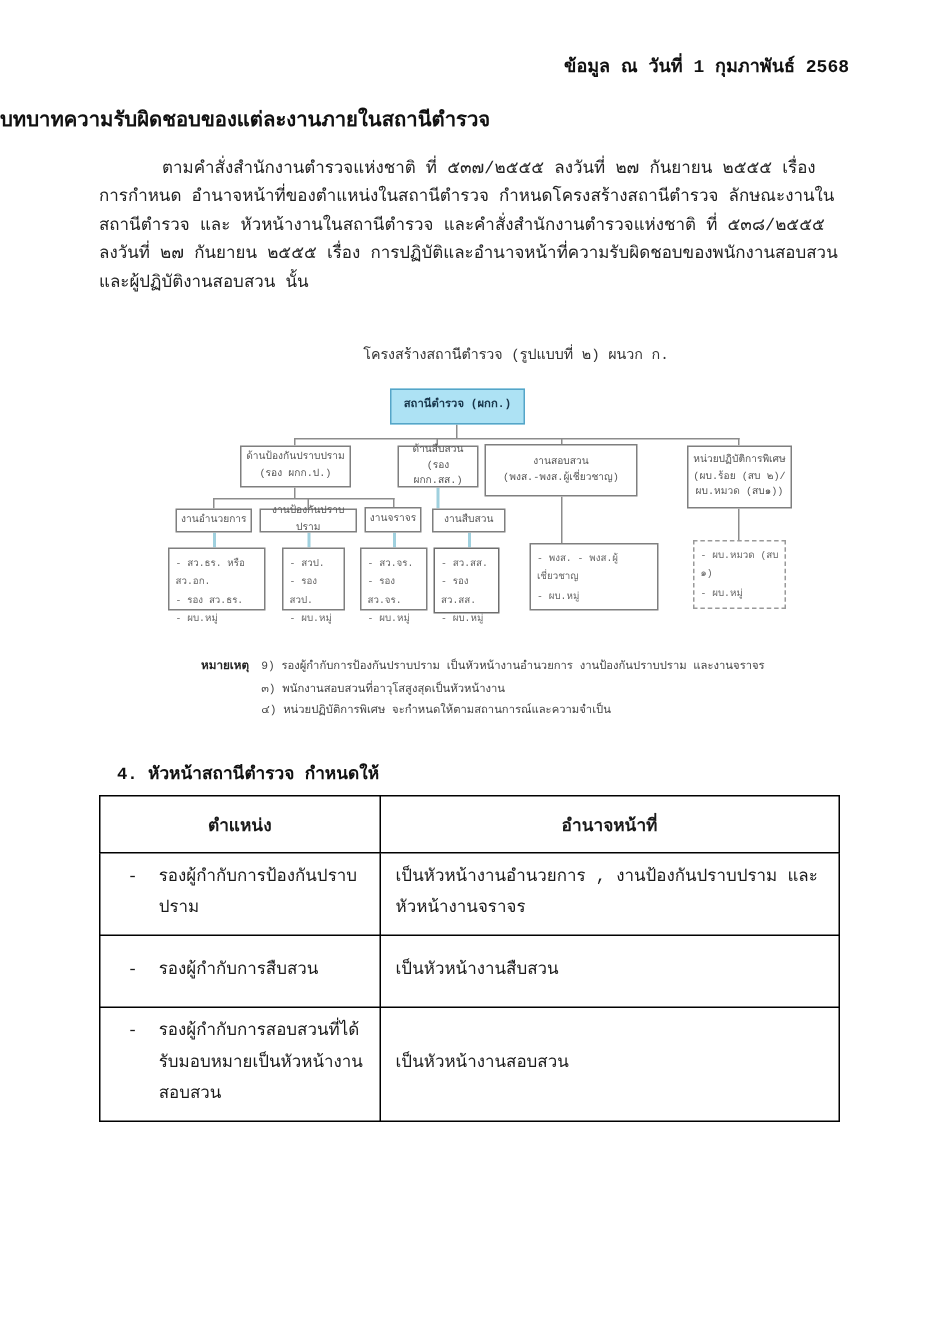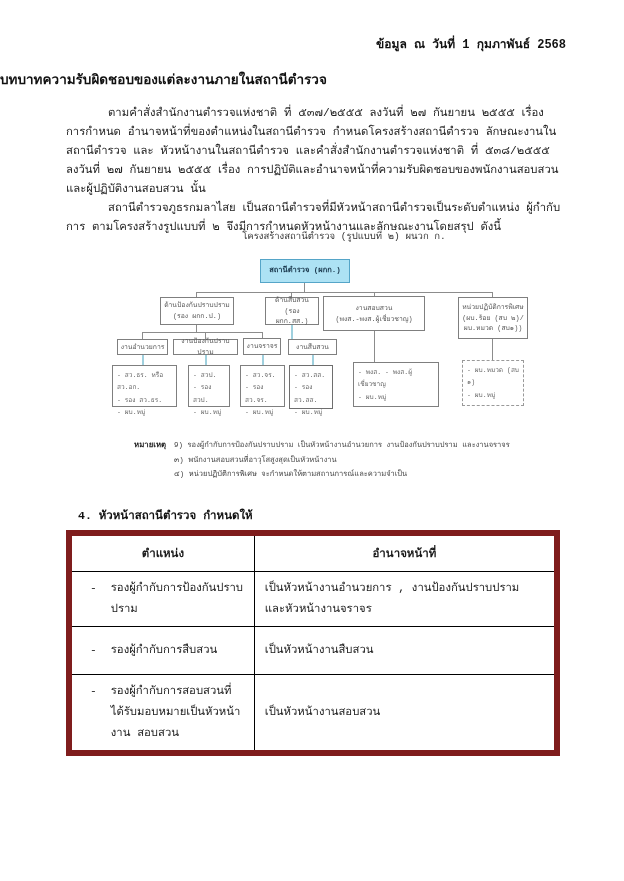--- a/index.html
+++ b/index.html
@@ -18,40 +18,39 @@
   .staff-box{align-items:flex-start;justify-content:flex-start;text-align:left;padding:4px 4px;font-size:6.5px;line-height:1.9;color:#666;}
   .dashed{border-style:dashed;border-color:#999;}
   .cline{position:absolute;background:#8c8c8c;}
   .cline.lt{background:#9fd0de;}
   .notes{position:absolute;top:438px;left:116px;display:flex;font-size:7.5px;color:#444;line-height:1.95;margin-left:18px;}
   .notes .nlabel{font-weight:bold;color:#222;font-size:7.8px;margin-right:8px;line-height:1.9;}
   .notes .nitems div{white-space:nowrap;}
   .section-heading{position:absolute;top:506px;left:78px;font-size:11.5px;font-weight:bold;color:#111;}
   .duty-table{position:absolute;top:530px;left:66px;width:494px;border-collapse:collapse;font-size:11.3px;color:#1a1a1a;}
   .duty-table th,.duty-table td{border:1px solid #000;vertical-align:middle;box-sizing:border-box;}
-  .duty-table{border:6px solid #7f1d1d;}
+  .duty-table{border:1px solid #7f1d1d;}
   .duty-table th{font-weight:bold;text-align:center;height:38px;font-size:11.5px;}
   .duty-table td{padding:6px 10px;line-height:21px;}
   .pos-cell{display:flex;gap:14px;align-items:flex-start;padding-left:8px;}
   .pos-cell .bullet{flex:0 0 auto;}
   .row-1 td{height:52px;}
   .row-2 td{height:48px;}
   .row-3 td{height:72px;}
 </style>
 </head>
 <body>
 
 <div class="page">
 
   <div class="date-note">ข้อมูล ณ วันที่ 1 กุมภาพันธ์ 2568</div>
   <div class="doc-title">บทบาทความรับผิดชอบของแต่ละงานภายในสถานีตำรวจ</div>
 
   <div class="body-text">
     <p>ตามคำสั่งสำนักงานตำรวจแห่งชาติ ที่ ๕๓๗/๒๕๕๕ ลงวันที่ ๒๗ กันยายน ๒๕๕๕ เรื่องการกำหนด อำนาจหน้าที่ของตำแหน่งในสถานีตำรวจ กำหนดโครงสร้างสถานีตำรวจ ลักษณะงานในสถานีตำรวจ และ หัวหน้างานในสถานีตำรวจ และคำสั่งสำนักงานตำรวจแห่งชาติ ที่ ๕๓๘/๒๕๕๕ ลงวันที่ ๒๗ กันยายน ๒๕๕๕ เรื่อง การปฏิบัติและอำนาจหน้าที่ความรับผิดชอบของพนักงานสอบสวนและผู้ปฏิบัติงานสอบสวน นั้น</p>
-    <p>สถานีตำรวจภูธรกมลาไสย  เป็นสถานีตำรวจที่มีหัวหน้าสถานีตำรวจเป็นระดับตำแหน่ง ผู้กำกับการ ตามโครงสร้างรูปแบบที่ ๒ จึงมีการกำหนดหัวหน้างานและลักษณะงานโดยสรุป ดังนี้</p>
   </div>
 
   <div class="chart-title">โครงสร้างสถานีตำรวจ   (รูปแบบที่ ๒)   ผนวก ก.</div>
 
   <div class="chart">
 
     <div class="cline" style="left:304px;top:31px;width:1px;height:9px;"></div>
     <div class="cline" style="left:196px;top:40px;width:297px;height:1px;"></div>
     <div class="cline" style="left:196px;top:40px;width:1px;height:5px;"></div>
     <div class="cline" style="left:291px;top:40px;width:1px;height:5px;"></div>

